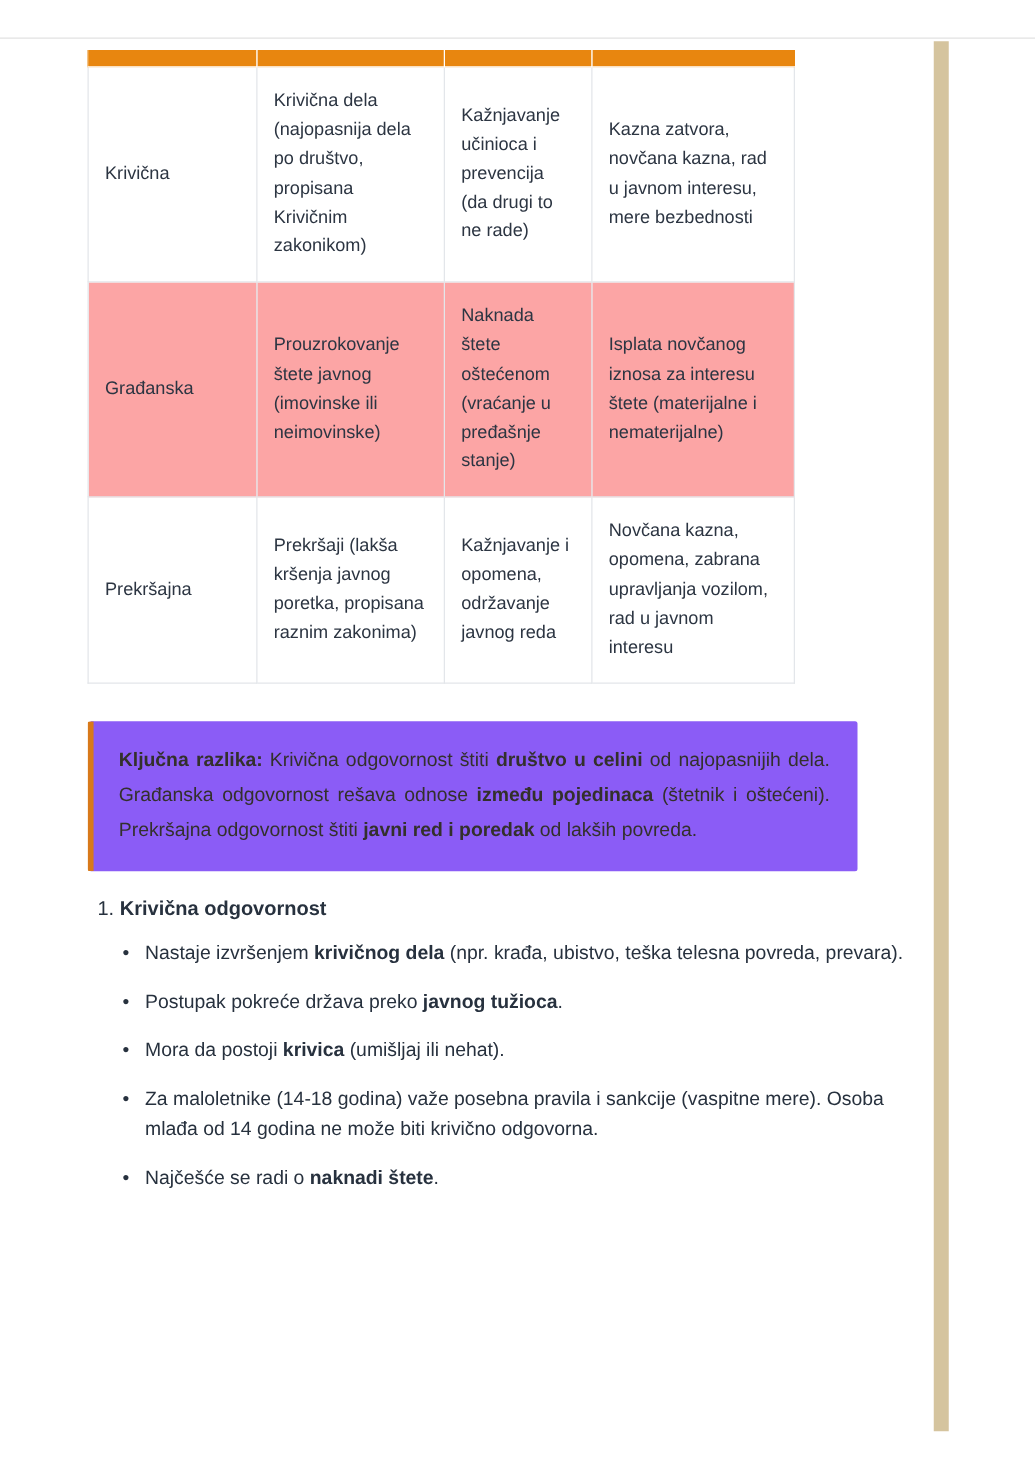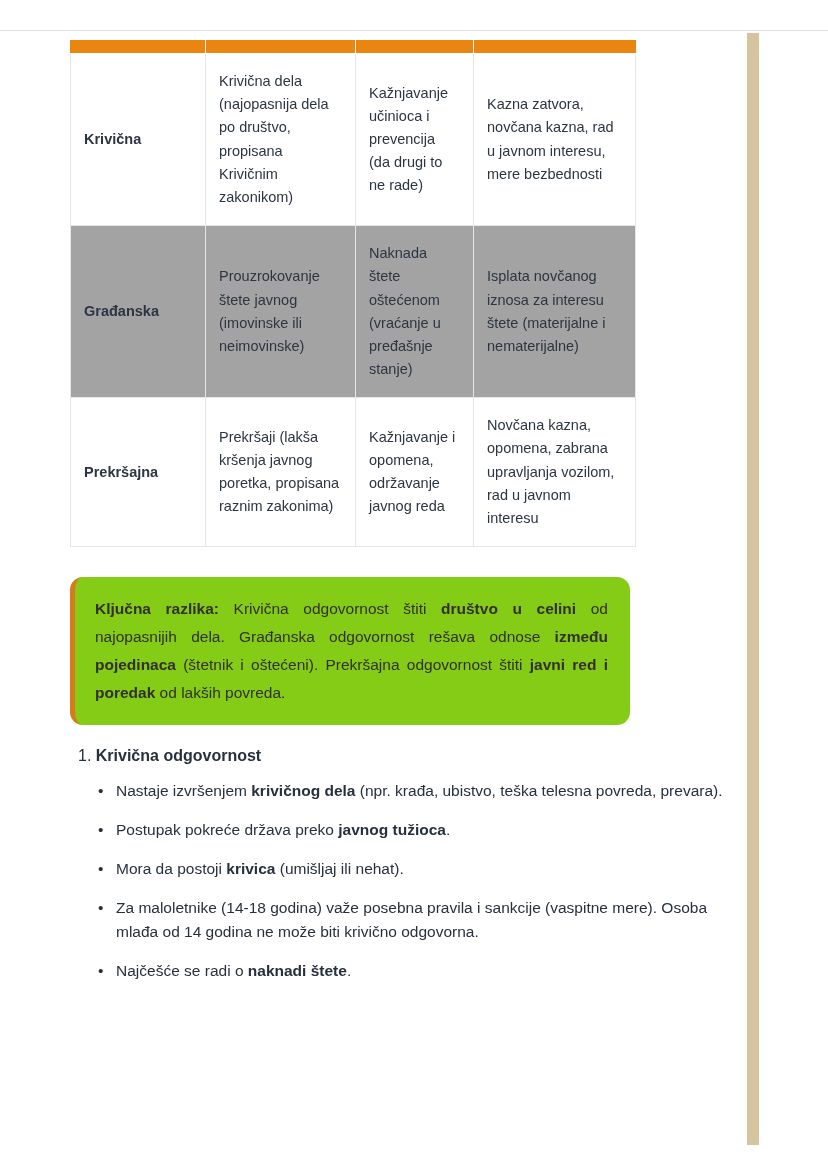--- a/index.html
+++ b/index.html
@@ -14,28 +14,28 @@
 
   
   table.resp{border-collapse:collapse;width:565px;table-layout:fixed;}
   table.resp thead th{background:#e8860f;height:13px;padding:0;border:1px solid #ffffff;border-top:none;}
   table.resp thead th:first-child{border-left:1px solid #e8860f;}
   table.resp thead th:last-child{border-right:1px solid #e8860f;}
   table.resp td{
     border:1px solid #e3e6ea;padding:16px 13px;font-size:14.5px;line-height:1.6;
     vertical-align:middle;color:#2c3542;background:#ffffff;
   }
-  table.resp tr.shaded td{background:#a3a3a3;}
-  td.rowlabel{font-weight:bold;}
+  table.resp tr.shaded td{background:#fca5a5;}
+  td.rowlabel{font-weight:normal;}
   col.c-label{width:135px;} col.c-2{width:150px;} col.c-3{width:118px;} col.c-4{width:162px;}
 
   
   .callout{
-    margin-top:30px;width:560px;box-sizing:border-box;background:#84cc16;
-    border-left:5px solid #d8791a;border-radius:13px;padding:18px 22px 18px 20px;
+    margin-top:30px;width:616px;box-sizing:border-box;background:#8b5cf6;
+    border-left:5px solid #d8791a;border-radius:2px;padding:18px 22px 18px 20px;
   }
   .callout p{margin:0;font-size:15.5px;line-height:1.8;text-align:justify;color:#33302b;}
 
   
   h2.section-heading{
     margin:36px 0 0 0;font-size:23px;color:#f5a11b;font-weight:bold;letter-spacing:0.2px;
   }
   .olist{margin-top:10px;}
   .oitem{margin-bottom:10px;}
   .oitem-head{font-size:16px;margin:22px 0 4px 8px;}

